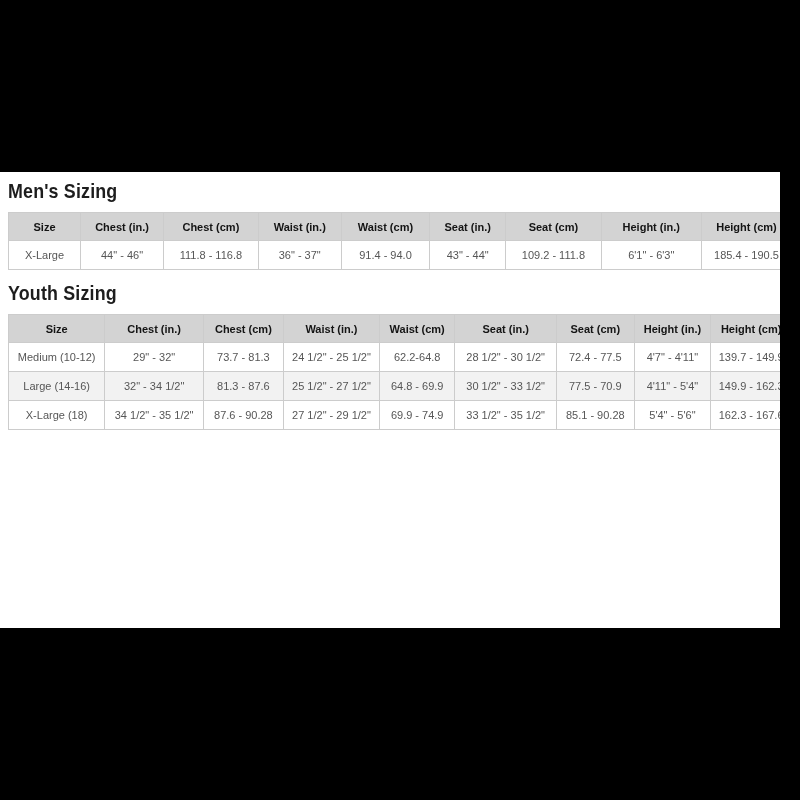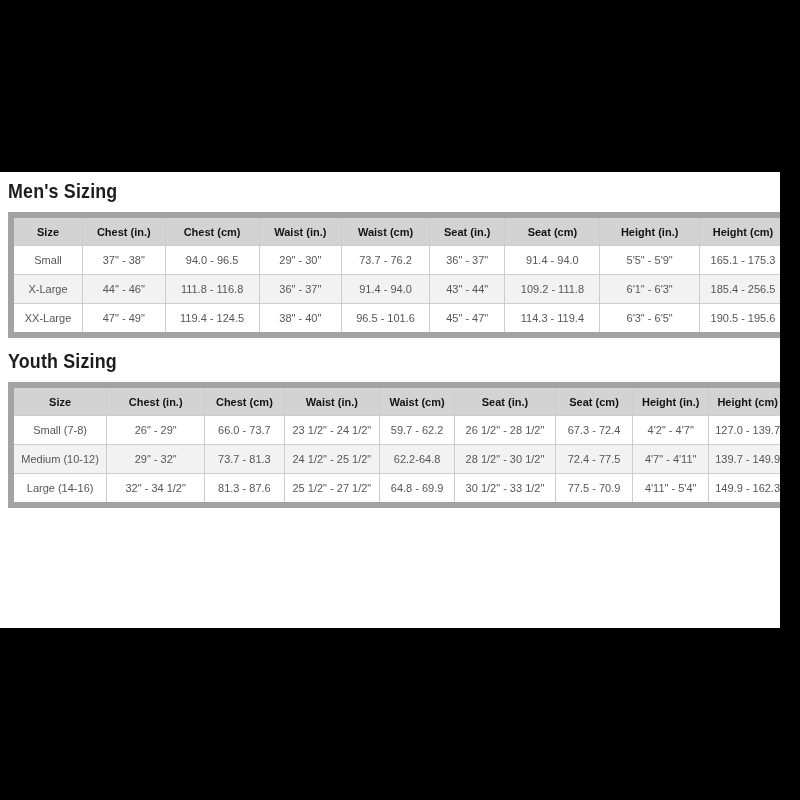--- a/index.html
+++ b/index.html
@@ -45,21 +45,21 @@
     transform-origin: left center;
     white-space: nowrap;
   }
   .section-title.second {
     margin-top: 9px;
   }
   table.sizing-table {
     width: 784px;
     border-collapse: collapse;
     table-layout: fixed;
-    border: 6px solid #a3a3a3;
+    border: 1px solid #a3a3a3;
   }
   table.sizing-table th,
   table.sizing-table td {
     border: 1px solid #cccccc;
     text-align: center;
     vertical-align: middle;
     font-size: 11px;
     padding: 0 2px;
     overflow: hidden;
     white-space: nowrap;
@@ -128,51 +128,29 @@
             <th>Waist (in.)</th>
             <th>Waist (cm)</th>
             <th>Seat (in.)</th>
             <th>Seat (cm)</th>
             <th>Height (in.)</th>
             <th>Height (cm)</th>
           </tr>
         </thead>
         <tbody>
           <tr>
-            <td>Small</td>
-            <td>37" - 38"</td>
-            <td>94.0 - 96.5</td>
-            <td>29" - 30"</td>
-            <td>73.7 - 76.2</td>
-            <td>36" - 37"</td>
-            <td>91.4 - 94.0</td>
-            <td>5'5" - 5'9"</td>
-            <td>165.1 - 175.3</td>
-          </tr>
-          <tr>
             <td>X-Large</td>
             <td>44" - 46"</td>
             <td>111.8 - 116.8</td>
             <td>36" - 37"</td>
             <td>91.4 - 94.0</td>
             <td>43" - 44"</td>
             <td>109.2 - 111.8</td>
             <td>6'1" - 6'3"</td>
-            <td>185.4 - 256.5</td>
-          </tr>
-          <tr>
-            <td>XX-Large</td>
-            <td>47" - 49"</td>
-            <td>119.4 - 124.5</td>
-            <td>38" - 40"</td>
-            <td>96.5 - 101.6</td>
-            <td>45" - 47"</td>
-            <td>114.3 - 119.4</td>
-            <td>6'3" - 6'5"</td>
-            <td>190.5 - 195.6</td>
+            <td>185.4 - 190.5</td>
           </tr>
         </tbody>
       </table>
 
     <h2 class="section-title second">Youth Sizing</h2>
 
     <table class="sizing-table youth">
       <colgroup>
         <col>
           <col>
@@ -192,31 +170,20 @@
             <th>Waist (in.)</th>
             <th>Waist (cm)</th>
             <th>Seat (in.)</th>
             <th>Seat (cm)</th>
             <th>Height (in.)</th>
             <th>Height (cm)</th>
           </tr>
         </thead>
         <tbody>
           <tr>
-            <td>Small (7-8)</td>
-            <td>26" - 29"</td>
-            <td>66.0 - 73.7</td>
-            <td>23 1/2" - 24 1/2"</td>
-            <td>59.7 - 62.2</td>
-            <td>26 1/2" - 28 1/2"</td>
-            <td>67.3 - 72.4</td>
-            <td>4'2" - 4'7"</td>
-            <td>127.0 - 139.7</td>
-          </tr>
-          <tr>
             <td>Medium (10-12)</td>
             <td>29" - 32"</td>
             <td>73.7 - 81.3</td>
             <td>24 1/2" - 25 1/2"</td>
             <td>62.2-64.8</td>
             <td>28 1/2" - 30 1/2"</td>
             <td>72.4 - 77.5</td>
             <td>4'7" - 4'11"</td>
             <td>139.7 - 149.9</td>
           </tr>
@@ -224,18 +191,29 @@
             <td>Large (14-16)</td>
             <td>32" - 34 1/2"</td>
             <td>81.3 - 87.6</td>
             <td>25 1/2" - 27 1/2"</td>
             <td>64.8 - 69.9</td>
             <td>30 1/2" - 33 1/2"</td>
             <td>77.5 - 70.9</td>
             <td>4'11" - 5'4"</td>
             <td>149.9 - 162.3</td>
           </tr>
+          <tr>
+            <td>X-Large (18)</td>
+            <td>34 1/2" - 35 1/2"</td>
+            <td>87.6 - 90.28</td>
+            <td>27 1/2" - 29 1/2"</td>
+            <td>69.9 - 74.9</td>
+            <td>33 1/2" - 35 1/2"</td>
+            <td>85.1 - 90.28</td>
+            <td>5'4" - 5'6"</td>
+            <td>162.3 - 167.6</td>
+          </tr>
         </tbody>
       </table>
   </div>
 
   <div class="letterbox bottom"></div>
 </div>
 
 </body></html>

